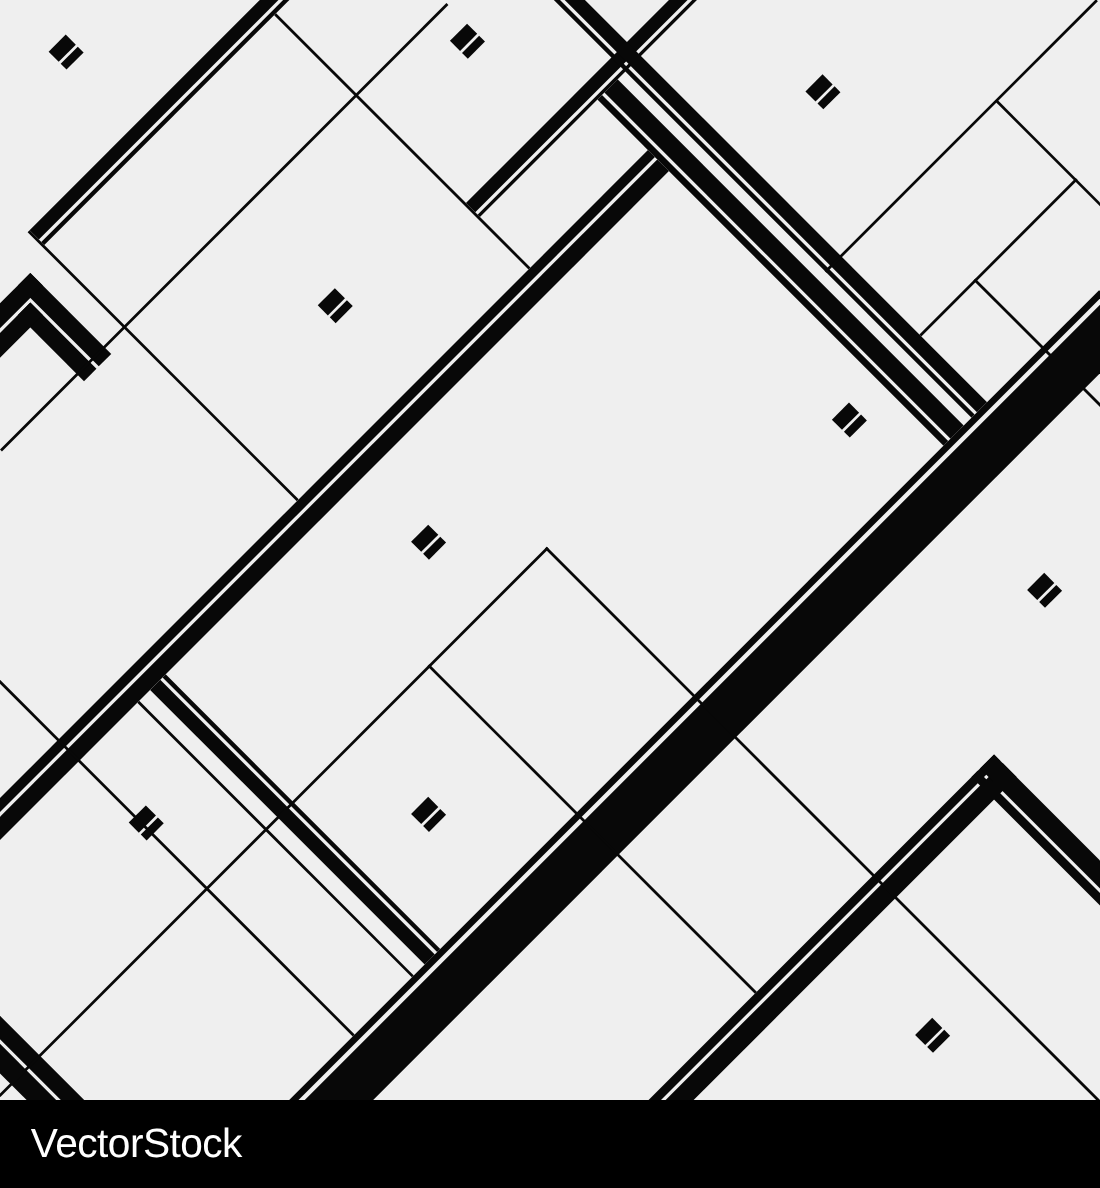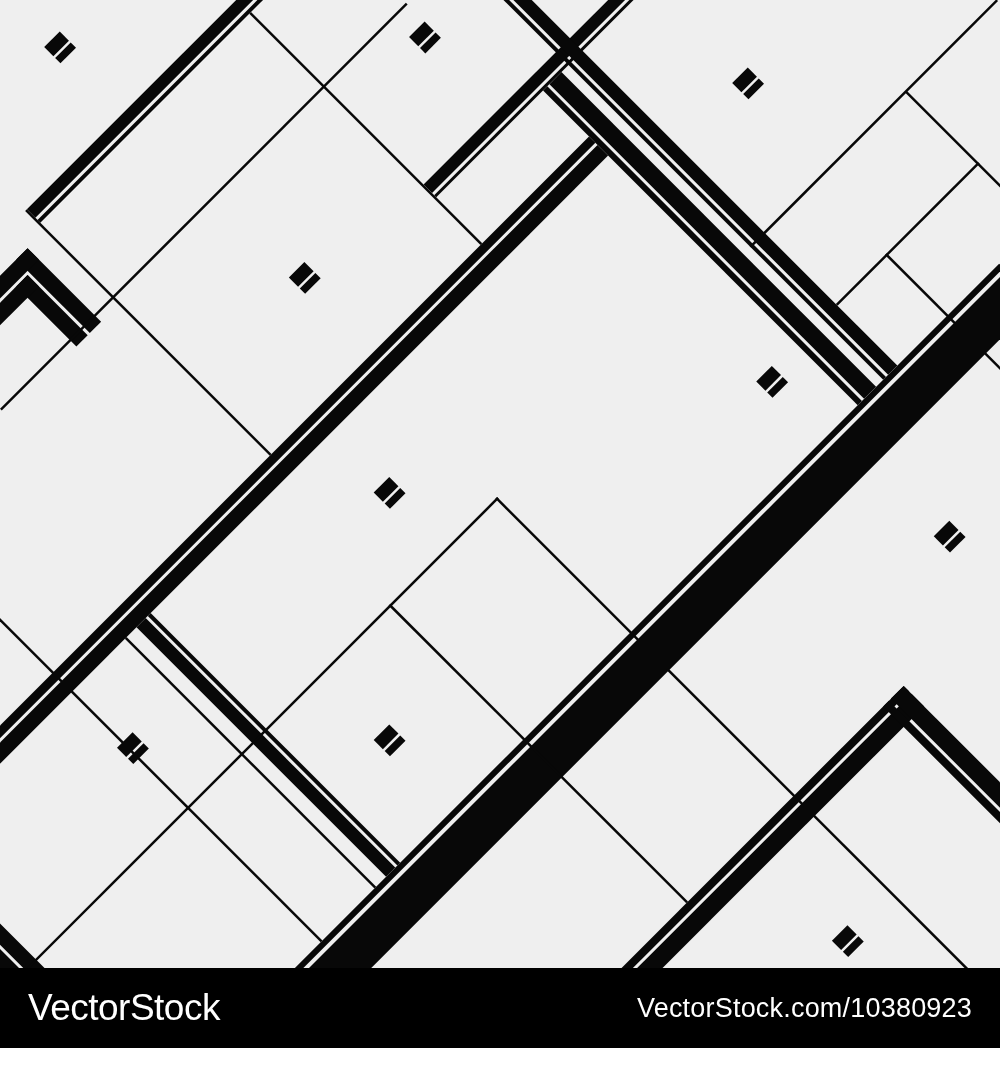--- a/index.html
+++ b/index.html
@@ -4,21 +4,21 @@
 <style>
   html,body{margin:0;padding:0;background:#ffffff;}
   .frame{
     position:relative;
     width:1000px;height:1080px;
     overflow:hidden;
     font-family:"Liberation Sans", sans-serif;
   }
   .pattern-svg{position:absolute;left:0;top:0;display:block;}
   .footer{
-    position:absolute;left:0;top:968px;
+    position:absolute;left:0;top:1000px;
     width:1000px;height:80px;
     display:flex;align-items:center;justify-content:space-between;
     box-sizing:border-box;
     padding:0 28px;
   }
   .brand{
     font-size:37px;
     letter-spacing:-0.5px;
     font-weight:400;
   }
@@ -90,16 +90,15 @@
         <rect x="627" y="424" width="7.5" height="22" fill="#080808"></rect>
         <rect x="787.5" y="237" width="13" height="22" fill="#080808"></rect>
         <rect x="803" y="237" width="7.5" height="22" fill="#080808"></rect>
         <rect x="1253.5" y="55" width="13" height="22" fill="#080808"></rect>
         <rect x="1269" y="55" width="7.5" height="22" fill="#080808"></rect>
       </g>
   </svg>
 
   <div class="footer" id="footer-bar" style="background: rgb(0, 0, 0); color: rgb(255, 255, 255);">
     <span class="brand">VectorStock</span>
-    <span class="url">VectorStock.com/10380923</span>
   </div>
 
 </div>
 
 </body></html>

